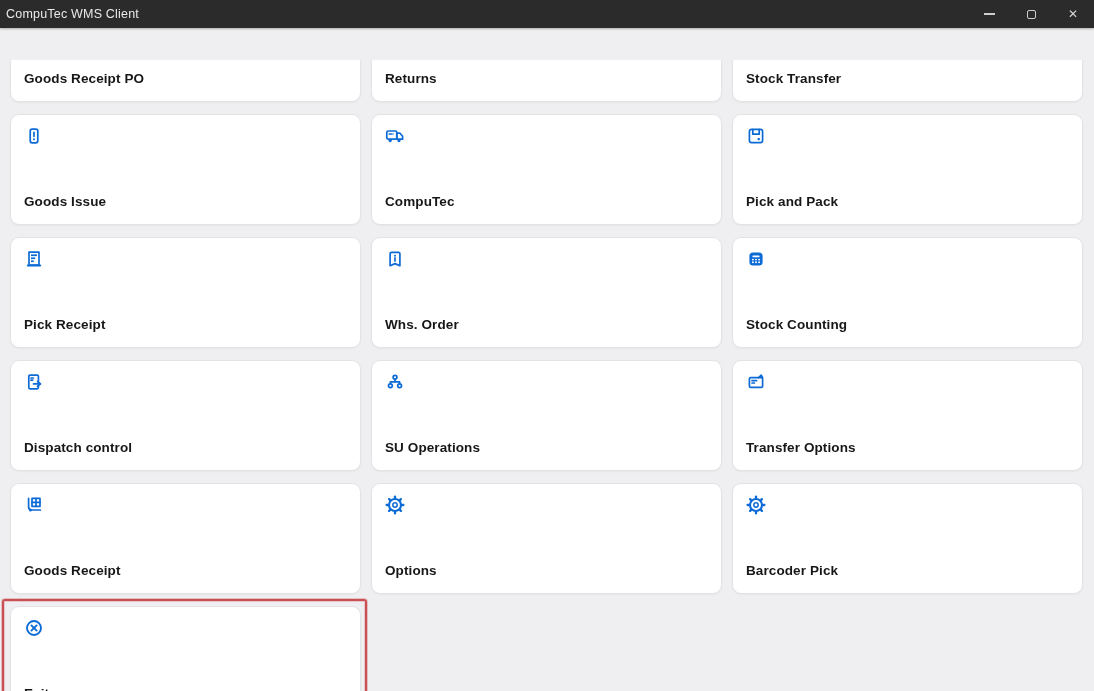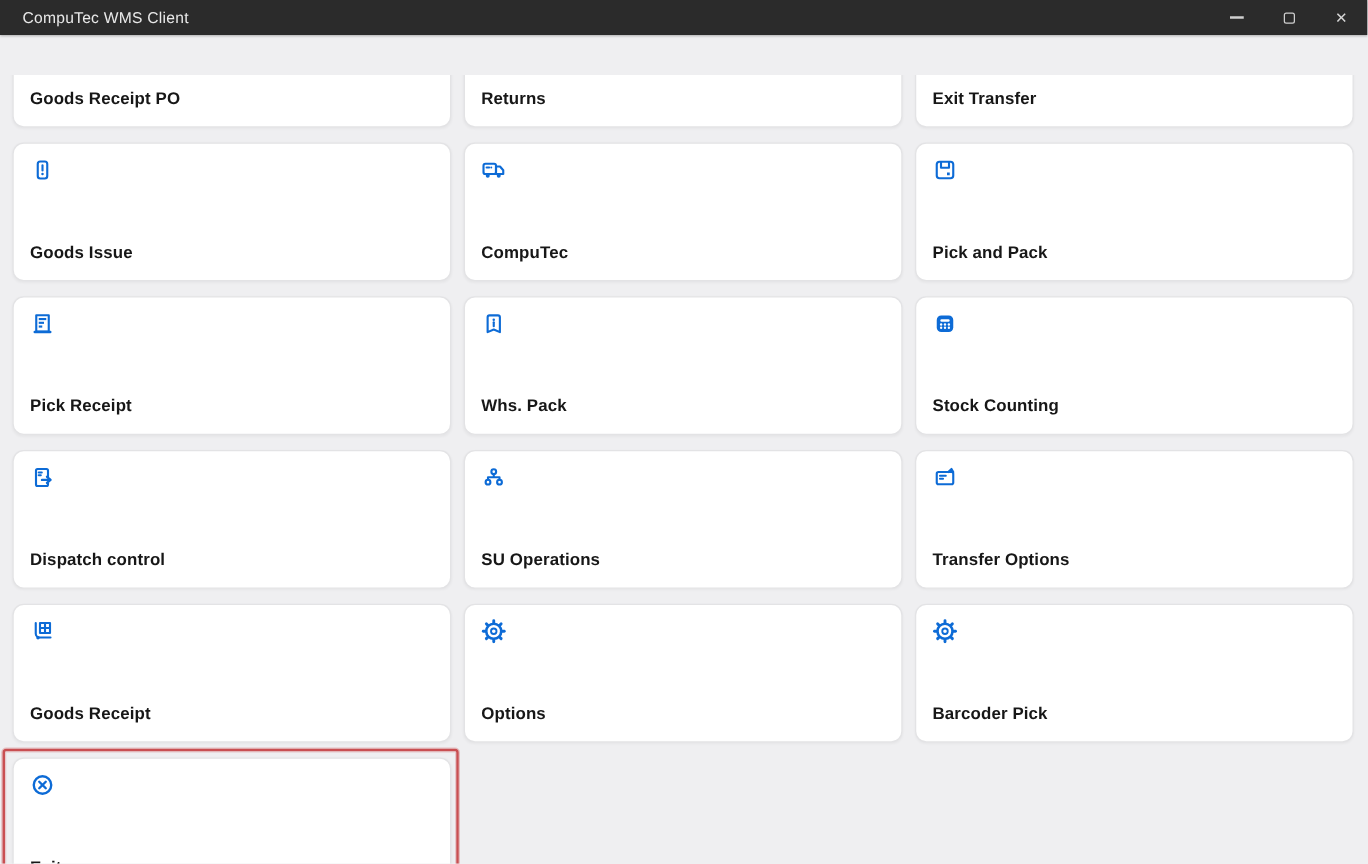--- a/index.html
+++ b/index.html
@@ -4,21 +4,21 @@
 <style>
   * { margin:0; padding:0; box-sizing:border-box; }
   html,body { width:1094px; height:691px; overflow:hidden;
     font-family:"Liberation Sans", sans-serif; background:var(--page_bg,#efeff1); }
   body { position:relative; }
 
   
   .titlebar { position:absolute; top:0; left:0; width:100%; height:28px;
     background:var(--titlebar_bg,#2b2b2b); display:flex; align-items:center;
     z-index:10; box-shadow:0 1px 2px rgba(0,0,0,.28); }
-  .titlebar .title { color:#e9e9e9; font-size:12.5px; padding-left:18px; letter-spacing:.2px; }
+  .titlebar .title { color:#e9e9e9; font-size:12.5px; padding-left:6px; letter-spacing:.2px; }
   .controls { margin-left:auto; display:flex; height:100%; }
   .ctrl { width:42px; height:100%; background:transparent; border:none; display:flex;
     align-items:center; justify-content:center; cursor:pointer; }
   .glyph-min { display:block; width:11px; height:1.4px; background:#cfcfcf; }
   .glyph-max { display:block; width:9px; height:9px; border:1.4px solid #cfcfcf; border-radius:2px; }
   .glyph-close { color:#d6d6d6; font-size:12px; line-height:1; }
 
   
   .content { position:absolute; top:28px; left:0; right:0; bottom:0;
     background:var(--page_bg,#efeff1); overflow:hidden;margin-top:32px; }
@@ -66,21 +66,21 @@
       <span class="label">Goods Receipt PO</span>
     </div>
 
     <div class="tile">
 
       <span class="label">Returns</span>
     </div>
 
     <div class="tile">
 
-      <span class="label">Exit Transfer</span>
+      <span class="label">Stock Transfer</span>
     </div>
 
     <div class="tile">
       <span class="icon">
         <svg viewBox="0 0 20 20">
           <rect x="6.2" y="3.2" width="7.6" height="13.6" rx="2"></rect>
           <line x1="10" y1="6.3" x2="10" y2="10.3"></line>
           <circle cx="10" cy="13.2" r="1" fill="currentColor" stroke="none"></circle>
         </svg>
       </span>
@@ -127,21 +127,21 @@
     </div>
 
     <div class="tile">
       <span class="icon">
         <svg viewBox="0 0 20 20">
           <path d="M6.6 3.3h6.8a1.5 1.5 0 0 1 1.5 1.5v11.9l-4.9-2.1-4.9 2.1V4.8a1.5 1.5 0 0 1 1.5-1.5z"></path>
           <circle cx="10" cy="6.8" r="1" fill="currentColor" stroke="none"></circle>
           <line x1="10" y1="8.8" x2="10" y2="12"></line>
         </svg>
       </span>
-      <span class="label">Whs. Pack</span>
+      <span class="label">Whs. Order</span>
     </div>
 
     <div class="tile">
       <span class="icon">
         <svg viewBox="0 0 20 20">
           <rect x="3.4" y="3.4" width="13.2" height="13.2" rx="3.6" fill="currentColor" stroke="none"></rect>
           <rect x="6.3" y="6.4" width="7.4" height="1.9" rx="0.95" fill="#fff" stroke="none"></rect>
           <circle cx="6.9" cy="10.6" r="0.95" fill="#fff" stroke="none"></circle>
           <circle cx="10" cy="10.6" r="0.95" fill="#fff" stroke="none"></circle>
           <circle cx="13.1" cy="10.6" r="0.95" fill="#fff" stroke="none"></circle>

